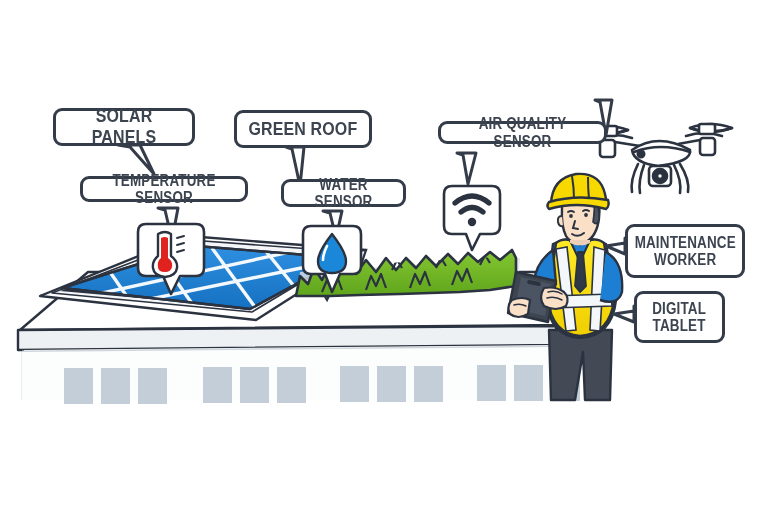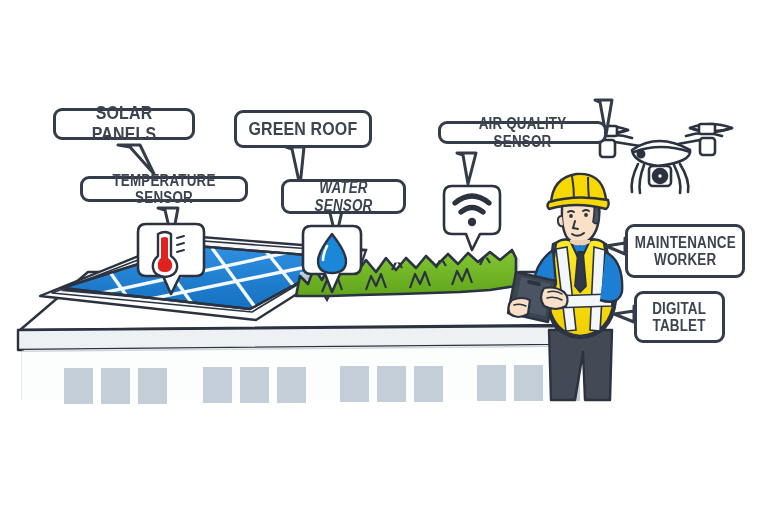--- a/index.html
+++ b/index.html
@@ -273,38 +273,38 @@
                L480,234 L472,250 L466,234 L452,234 Q444,234 444,226
                L444,194 Q444,186 452,186 Z" fill="#ffffff" stroke="#2b3240" stroke-width="2.6" stroke-linejoin="round"></path>
       <g fill="none" stroke="#2b3240" stroke-linecap="round">
         <path d="M455,203 Q472,189 489,203" stroke-width="5.2"></path>
         <path d="M461,212 Q472,203 483,212" stroke-width="5.2"></path>
         <circle cx="472" cy="222" r="4.2" fill="#2b3240" stroke="none"></circle>
       </g>
     </g>
   </svg>
 
-  <div class="callout" style="left:53px;top:108px;width:142px;height:32px;">
+  <div class="callout" style="left:53px;top:108px;width:142px;height:38px;">
     <span style="font-size:19px;">SOLAR PANELS</span>
   </div>
 
   <div class="callout" style="left:234px;top:110px;width:138px;height:38px;">
     <span style="font-size:19px;">GREEN ROOF</span>
   </div>
 
   <div class="callout" style="left:390px;top:121px;width:169px;height:23px;margin-left:48px;">
     <span style="font-size:16px;">AIR QUALITY SENSOR</span>
   </div>
 
 
   <div class="callout" style="left:80px;top:176px;width:168px;height:26px;">
     <span style="font-size:16px;">TEMPERATURE SENSOR</span>
   </div>
 
-  <div class="callout" style="left:281px;top:179px;width:125px;height:35px;font-style:italic;">
+  <div class="callout" style="left:281px;top:179px;width:125px;height:28px;">
     <span style="font-size:16px;">WATER SENSOR</span>
   </div>
 
   <div class="callout" style="left:625px;top:224px;width:120px;height:54px;">
     <span style="font-size:16px;">MAINTENANCE
 WORKER</span>
   </div>
 
   <div class="callout" style="left:634px;top:291px;width:91px;height:52px;">
     <span style="font-size:16px;">DIGITAL

